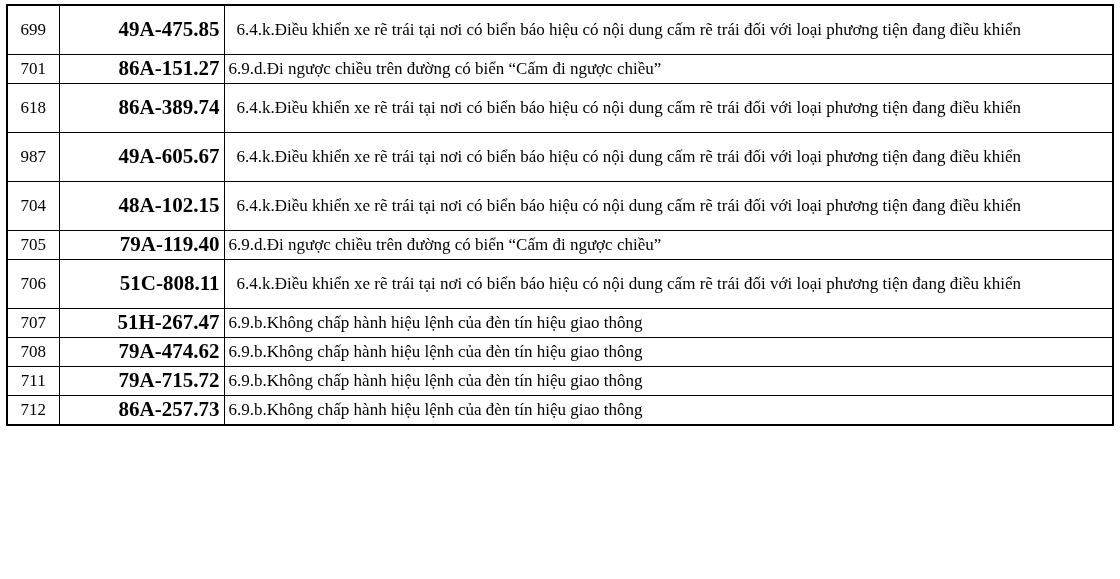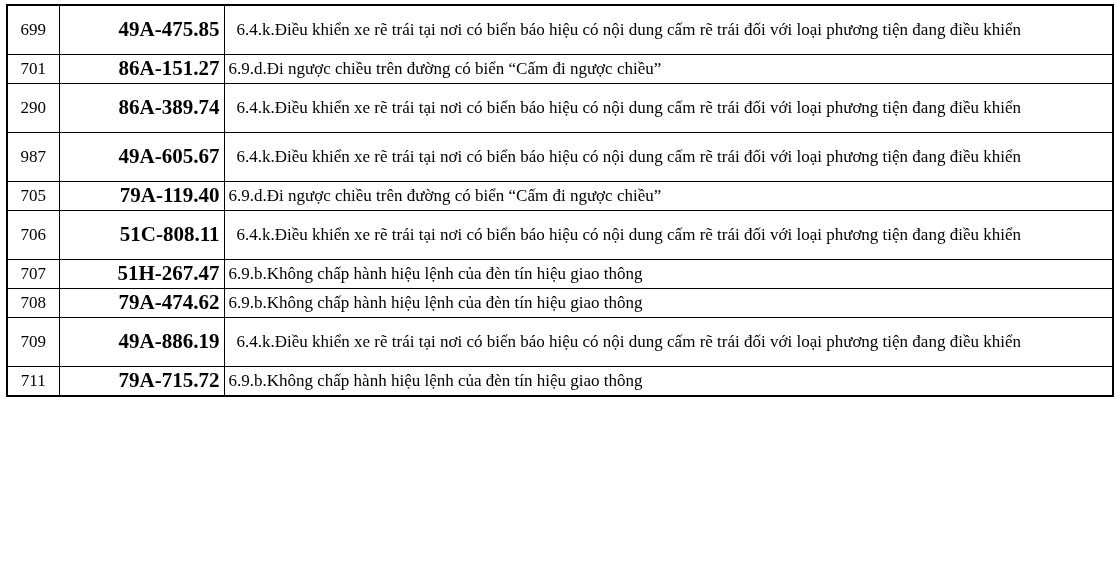--- a/index.html
+++ b/index.html
@@ -73,27 +73,32 @@
           <td class="idx">699</td>
           <td class="plate">49A-475.85</td>
           <td class="desc">6.4.k.Điều khiển xe rẽ trái tại nơi có biển báo hiệu có nội dung cấm rẽ trái đối với loại phương tiện đang điều khiển</td>
         </tr>
         <tr class="one-line">
           <td class="idx">701</td>
           <td class="plate">86A-151.27</td>
           <td class="desc">6.9.d.Đi ngược chiều trên đường có biển “Cấm đi ngược chiều”</td>
         </tr>
         <tr class="two-line">
-          <td class="idx">290</td>
+          <td class="idx">618</td>
           <td class="plate">86A-389.74</td>
           <td class="desc">6.4.k.Điều khiển xe rẽ trái tại nơi có biển báo hiệu có nội dung cấm rẽ trái đối với loại phương tiện đang điều khiển</td>
         </tr>
         <tr class="two-line">
           <td class="idx">987</td>
           <td class="plate">49A-605.67</td>
+          <td class="desc">6.4.k.Điều khiển xe rẽ trái tại nơi có biển báo hiệu có nội dung cấm rẽ trái đối với loại phương tiện đang điều khiển</td>
+        </tr>
+        <tr class="two-line">
+          <td class="idx">704</td>
+          <td class="plate">48A-102.15</td>
           <td class="desc">6.4.k.Điều khiển xe rẽ trái tại nơi có biển báo hiệu có nội dung cấm rẽ trái đối với loại phương tiện đang điều khiển</td>
         </tr>
         <tr class="one-line">
           <td class="idx">705</td>
           <td class="plate">79A-119.40</td>
           <td class="desc">6.9.d.Đi ngược chiều trên đường có biển “Cấm đi ngược chiều”</td>
         </tr>
         <tr class="two-line">
           <td class="idx">706</td>
           <td class="plate">51C-808.11</td>
@@ -102,25 +107,25 @@
         <tr class="one-line">
           <td class="idx">707</td>
           <td class="plate">51H-267.47</td>
           <td class="desc">6.9.b.Không chấp hành hiệu lệnh của đèn tín hiệu giao thông</td>
         </tr>
         <tr class="one-line">
           <td class="idx">708</td>
           <td class="plate">79A-474.62</td>
           <td class="desc">6.9.b.Không chấp hành hiệu lệnh của đèn tín hiệu giao thông</td>
         </tr>
-        <tr class="two-line">
-          <td class="idx">709</td>
-          <td class="plate">49A-886.19</td>
-          <td class="desc">6.4.k.Điều khiển xe rẽ trái tại nơi có biển báo hiệu có nội dung cấm rẽ trái đối với loại phương tiện đang điều khiển</td>
-        </tr>
         <tr class="one-line">
           <td class="idx">711</td>
           <td class="plate">79A-715.72</td>
+          <td class="desc">6.9.b.Không chấp hành hiệu lệnh của đèn tín hiệu giao thông</td>
+        </tr>
+        <tr class="one-line">
+          <td class="idx">712</td>
+          <td class="plate">86A-257.73</td>
           <td class="desc">6.9.b.Không chấp hành hiệu lệnh của đèn tín hiệu giao thông</td>
         </tr>
       </tbody>
   </table>
 </div>
 
 </body></html>

